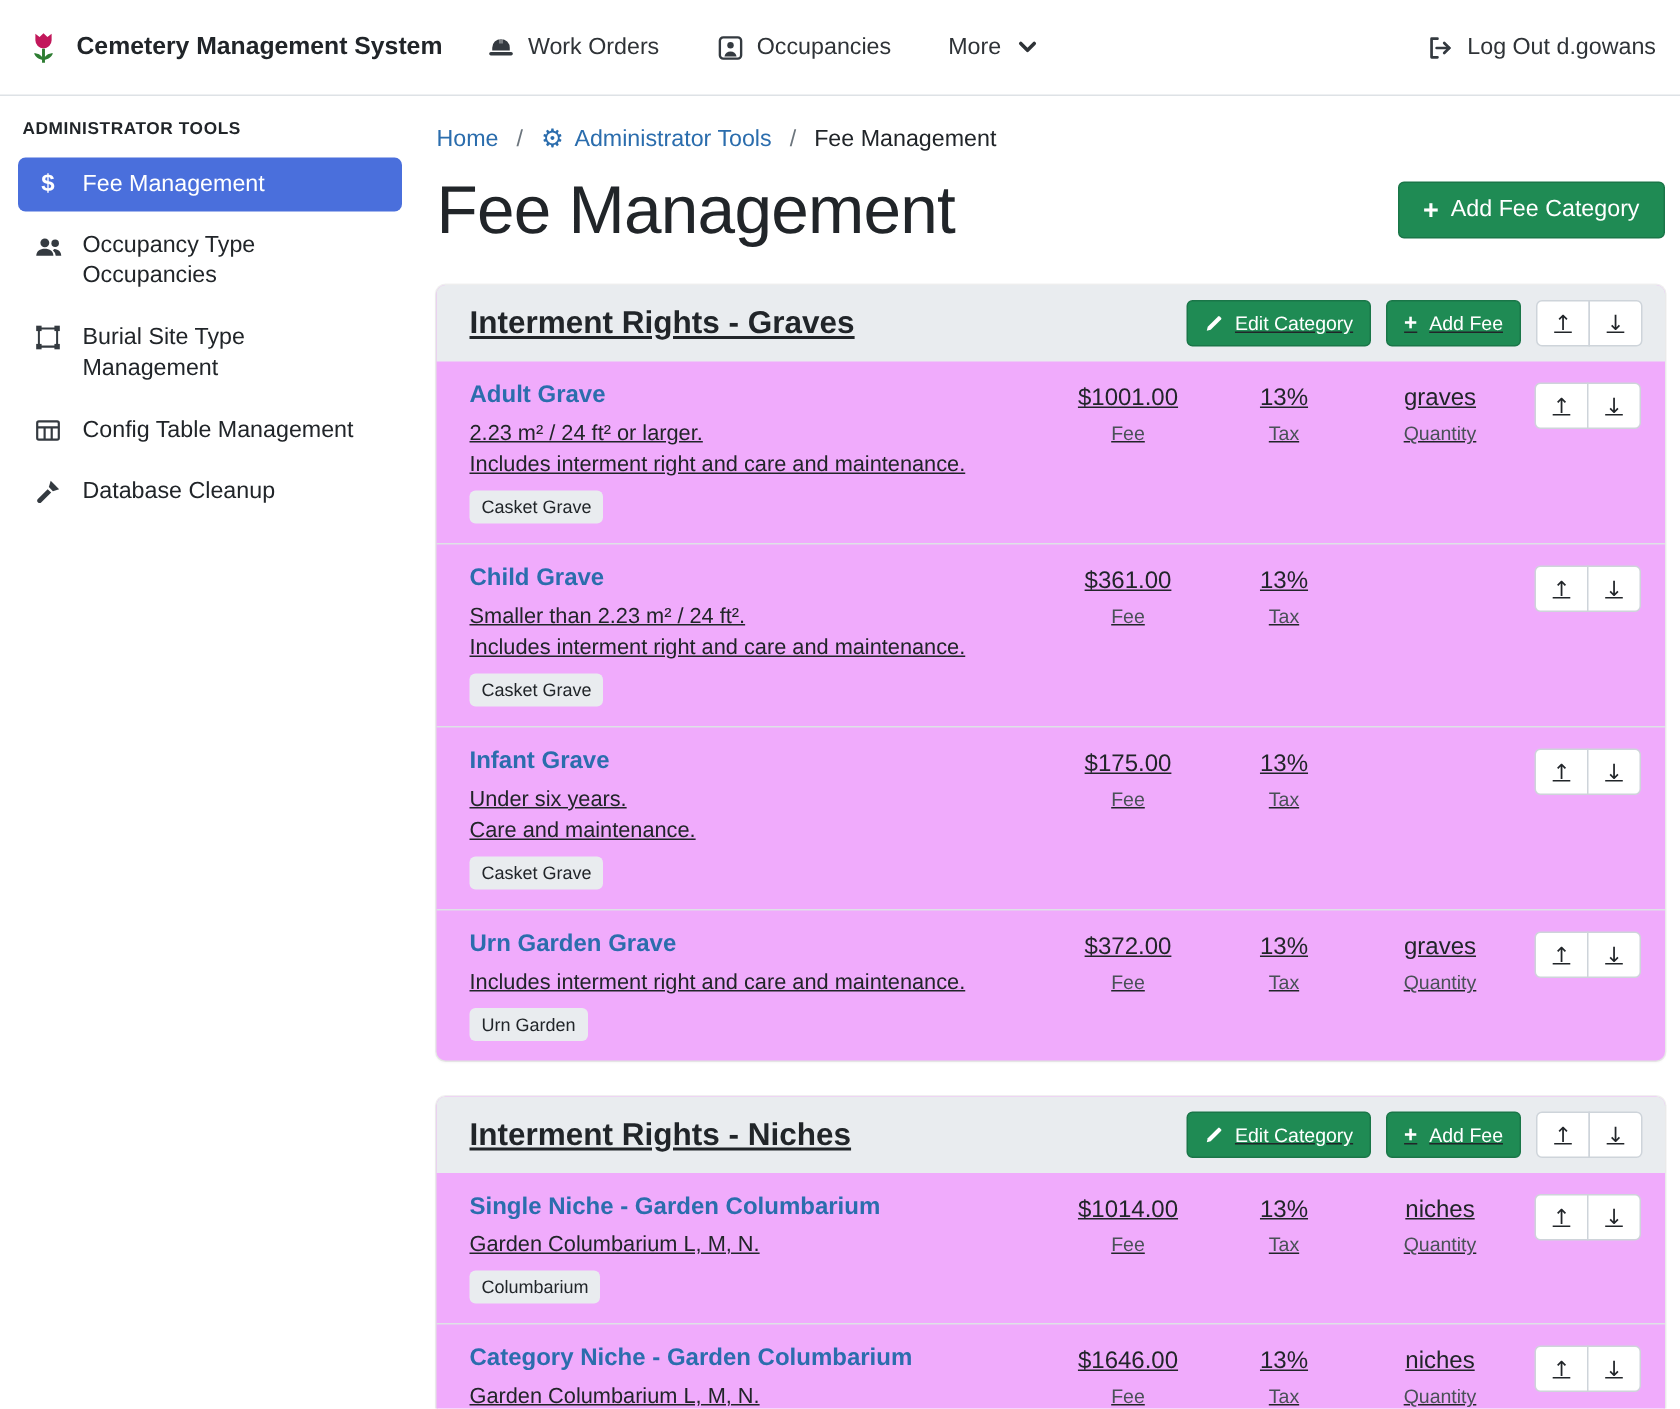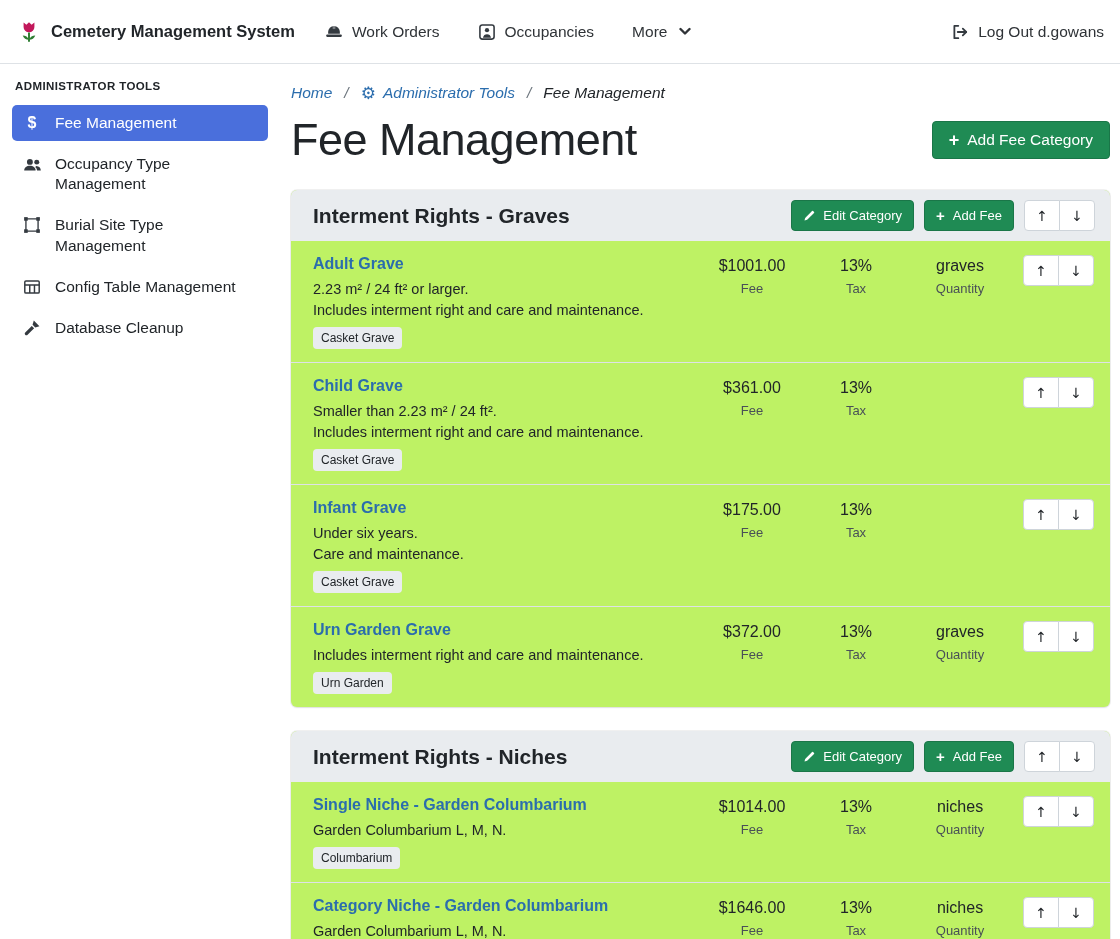--- a/index.html
+++ b/index.html
@@ -39,40 +39,41 @@
     font-size: 15.5px; line-height: 1.3; color: #212529; cursor: pointer;
   }
   .side-item .sicon { width: 20px; flex: 0 0 20px; display: flex; justify-content: center; margin-top: 1px; color: #343a40; }
   .side-item.active { background: var(--color-accent, #4a6fdc); color: #fff; }
   .side-item.active .sicon { color: #fff; }
   .dollar-glyph { font-size: 16px; font-weight: 700; line-height: 1.1; }
 
   
   .main { flex: 1; padding: 20px 10px 0 11px; overflow: hidden; }
 
-  .breadcrumb { display: flex; align-items: center; gap: 12px; font-size: 15.5px; margin-bottom: 12px; font-style: italic; }
+  .breadcrumb { display: flex; align-items: center; gap: 12px; font-size: 15.5px; margin-bottom: 12px; }
   .breadcrumb .sep { color: #6c757d; }
   .crumb { display: flex; align-items: center; gap: 7px; }
   .gear-glyph { font-family: "DejaVu Sans", sans-serif; font-size: 17px; line-height: 1; color: var(--color-link, #2b6dad); }
   .crumb-current { color: #212529; }
 
   .page-head { display: flex; align-items: center; justify-content: space-between; margin: 0 0 24px; }
   .page-title { font-size: 45px; font-weight: 400; letter-spacing: -.5px; color: #212529; }
 
   .btn { display: inline-flex; align-items: center; gap: 8px; border-radius: 4px; border: 1px solid transparent; }
   .btn-green { background: var(--color-green, #1f8b54); border-color: var(--color-green-border, #1a7648); color: #fff; }
   .btn-lg { font-size: 15.5px; padding: 9px 16px; }
   .btn-sm { font-size: 13px; padding: 6px 11px; }
   .plus-glyph { font-size: 18px; font-weight: 600; line-height: .8; }
   .btn-sm .plus-glyph { font-size: 15px; }
 
   
   .card {
-    border-radius: 6px; background: #bef264; margin-bottom: 24px; overflow: hidden;
+    border-radius: 6px; background: #f0abfc; margin-bottom: 24px; overflow: hidden;
     box-shadow: 0 0 0 1px rgba(0,0,0,.06), 0 1px 2px rgba(0,0,0,.07);
+    text-decoration: underline;
   }
   .card-header { background: var(--color-header-bg, #e9ecef); display: flex; align-items: center; padding: 10px 15px 10px 22px; }
   .card-title { font-size: 21px; font-weight: 600; color: #212529; }
   .card-actions { margin-left: auto; display: flex; gap: 10px; }
 
   .arrow-group { display: inline-flex; }
   .arrow-btn {
     width: 36px; height: 31px; background: #fff; color: #212529;
     border: 1px solid #ced4da; font-size: 14px;
     display: inline-flex; align-items: center; justify-content: center;
@@ -162,21 +163,21 @@
 
     <div class="side-item">
       <span class="sicon">
         <svg width="19" height="19" viewBox="0 0 16 16" fill="currentColor">
           <circle cx="5.8" cy="5.8" r="2.5"></circle>
           <path d="M1 13c0-2.4 2.1-3.9 4.8-3.9S10.6 10.6 10.6 13z"></path>
           <circle cx="11.6" cy="6" r="2.1"></circle>
           <path d="M11.2 9.3c2.3.2 3.8 1.6 3.8 3.7h-3.1a5 5 0 0 0-1.6-3z"></path>
         </svg>
       </span>
-      <span>Occupancy Type Management</span>
+      <span>Occupancy Type Occupancies</span>
     </div>
 
     <div class="side-item">
       <span class="sicon">
         <svg width="18" height="18" viewBox="0 0 16 16" fill="none" stroke="currentColor" stroke-width="1.2">
           <rect x="2.6" y="2.6" width="10.8" height="10.8" rx="1"></rect>
           <rect x="1" y="1" width="3.2" height="3.2" fill="currentColor" stroke="none"></rect>
           <rect x="11.8" y="1" width="3.2" height="3.2" fill="currentColor" stroke="none"></rect>
           <rect x="1" y="11.8" width="3.2" height="3.2" fill="currentColor" stroke="none"></rect>
           <rect x="11.8" y="11.8" width="3.2" height="3.2" fill="currentColor" stroke="none"></rect>

